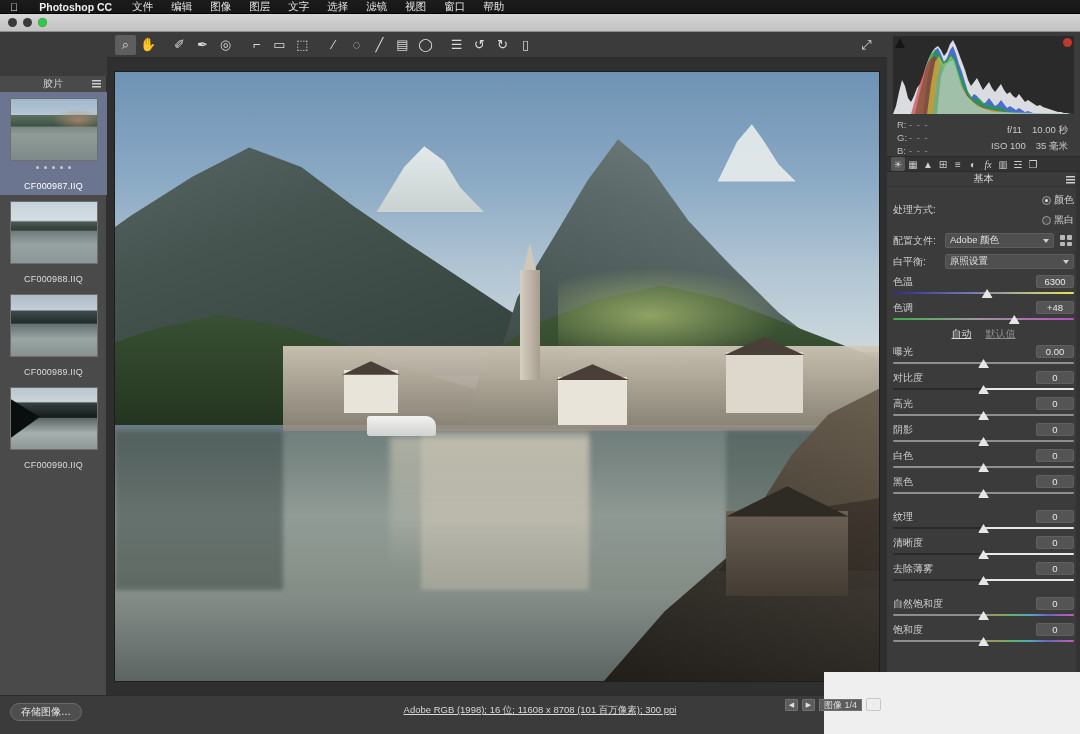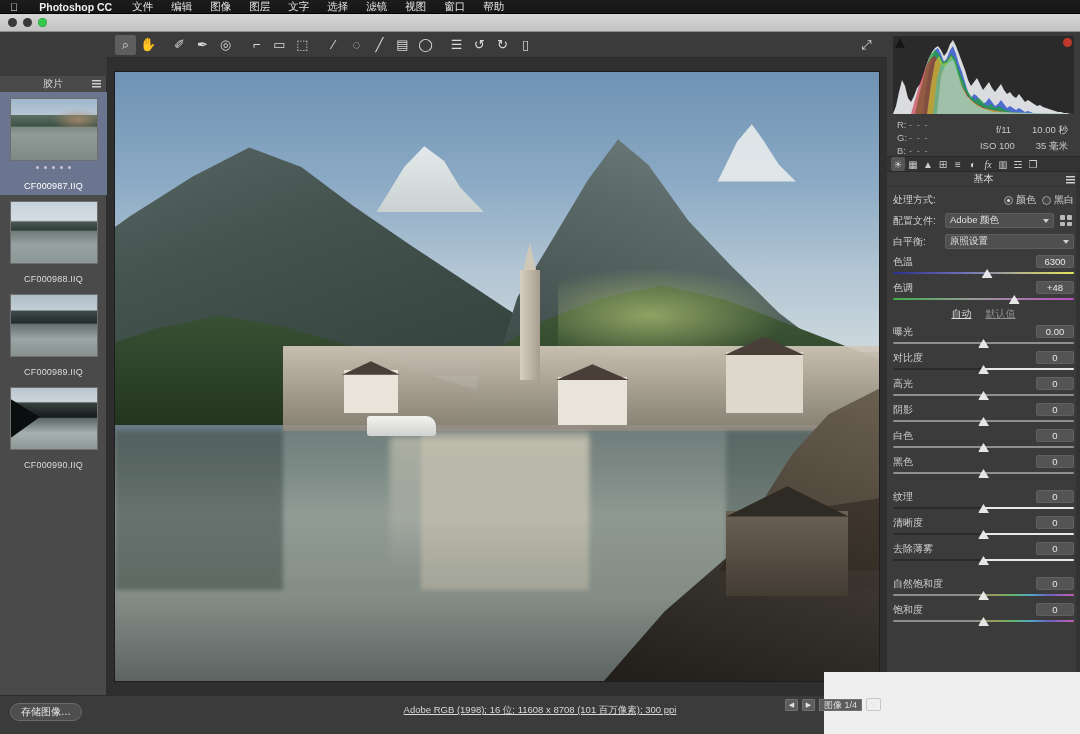--- a/index.html
+++ b/index.html
@@ -193,42 +193,42 @@
   #hist svg{display:block;}
   .clipL{position:absolute;left:2px;top:2px;width:10px;height:10px;background:#151515;
     clip-path:polygon(50% 0,100% 100%,0 100%);}
   .clipR{position:absolute;right:2px;top:2px;width:9px;height:9px;border-radius:50%;background:#c0392b;}
   #exif{position:absolute;left:6px;top:84px;width:181px;height:42px;background:#3b3b3b;
     font-size:9.5px;color:#bdbdbd;}
   .rgbcol{position:absolute;left:4px;top:2px;line-height:13px;}
   .rgbcol b{font-weight:normal;display:inline-block;width:12px;}
   .rgbcol span{color:#9a9a9a;letter-spacing:1px;}
   .exifcol{position:absolute;right:6px;top:6px;text-align:right;line-height:16px;color:#c8c8c8;}
-  .exifcol div span{margin-left:21px;}
+  .exifcol div span{margin-left:10px;}
 
   #tabrow{position:absolute;left:0;top:124px;width:193px;height:16px;
     background:#333;border-top:1px solid #2a2a2a;border-bottom:1px solid #2a2a2a;
     display:flex;align-items:center;padding-left:4px;}
   .ptab{width:14px;height:14px;margin-right:1px;display:flex;align-items:center;justify-content:center;
     font-size:10px;color:#cfcfcf;border-radius:2px;}
   .ptab.active{background:#555;}
 
   #panelhead{position:absolute;left:0;top:140px;width:193px;height:15px;background:#3b3b3b;
     display:flex;align-items:center;justify-content:center;font-size:10px;color:#ddd;
     border-bottom:1px solid #333;}
   #panelhead .menu-ico{position:absolute;right:5px;top:4px;width:9px;height:8px;
     background:
       linear-gradient(#cfcfcf,#cfcfcf) 0 0/9px 1.5px no-repeat,
       linear-gradient(#cfcfcf,#cfcfcf) 0 3px/9px 1.5px no-repeat,
       linear-gradient(#cfcfcf,#cfcfcf) 0 6px/9px 1.5px no-repeat;}
 
   #basic{position:absolute;left:0;top:155px;width:193px;bottom:0;padding:6px 6px 0;}
   .row{display:flex;align-items:center;margin-bottom:6px;font-size:10px;color:#cfcfcf;}
   .row .lbl{width:52px;}
-  .radiogrp{margin-left:auto;display:flex;align-items:center;gap:6px;}
+  .radiogrp{margin-left:auto;display:flex;align-items:center;gap:6px;flex-direction:column;}
   .radio{display:flex;align-items:center;gap:3px;}
   .radio i{width:9px;height:9px;border-radius:50%;border:1px solid #9d9d9d;display:block;position:relative;background:#474747;}
   .radio.on i:after{content:"";position:absolute;inset:2px;border-radius:50%;background:#e3e3e3;}
   .select{flex:1;height:15px;background:#4f4f4f;border:1px solid #5d5d5d;border-radius:2px;
     display:flex;align-items:center;padding:0 4px;font-size:9.5px;color:#e0e0e0;position:relative;}
   .select .caret{position:absolute;right:4px;top:5px;}
   .gridbtn{width:16px;height:15px;margin-left:4px;display:grid;grid-template-columns:1fr 1fr;
     grid-template-rows:1fr 1fr;gap:2px;padding:2px;}
   .gridbtn i{background:#b9b9b9;display:block;border-radius:1px;}
 

